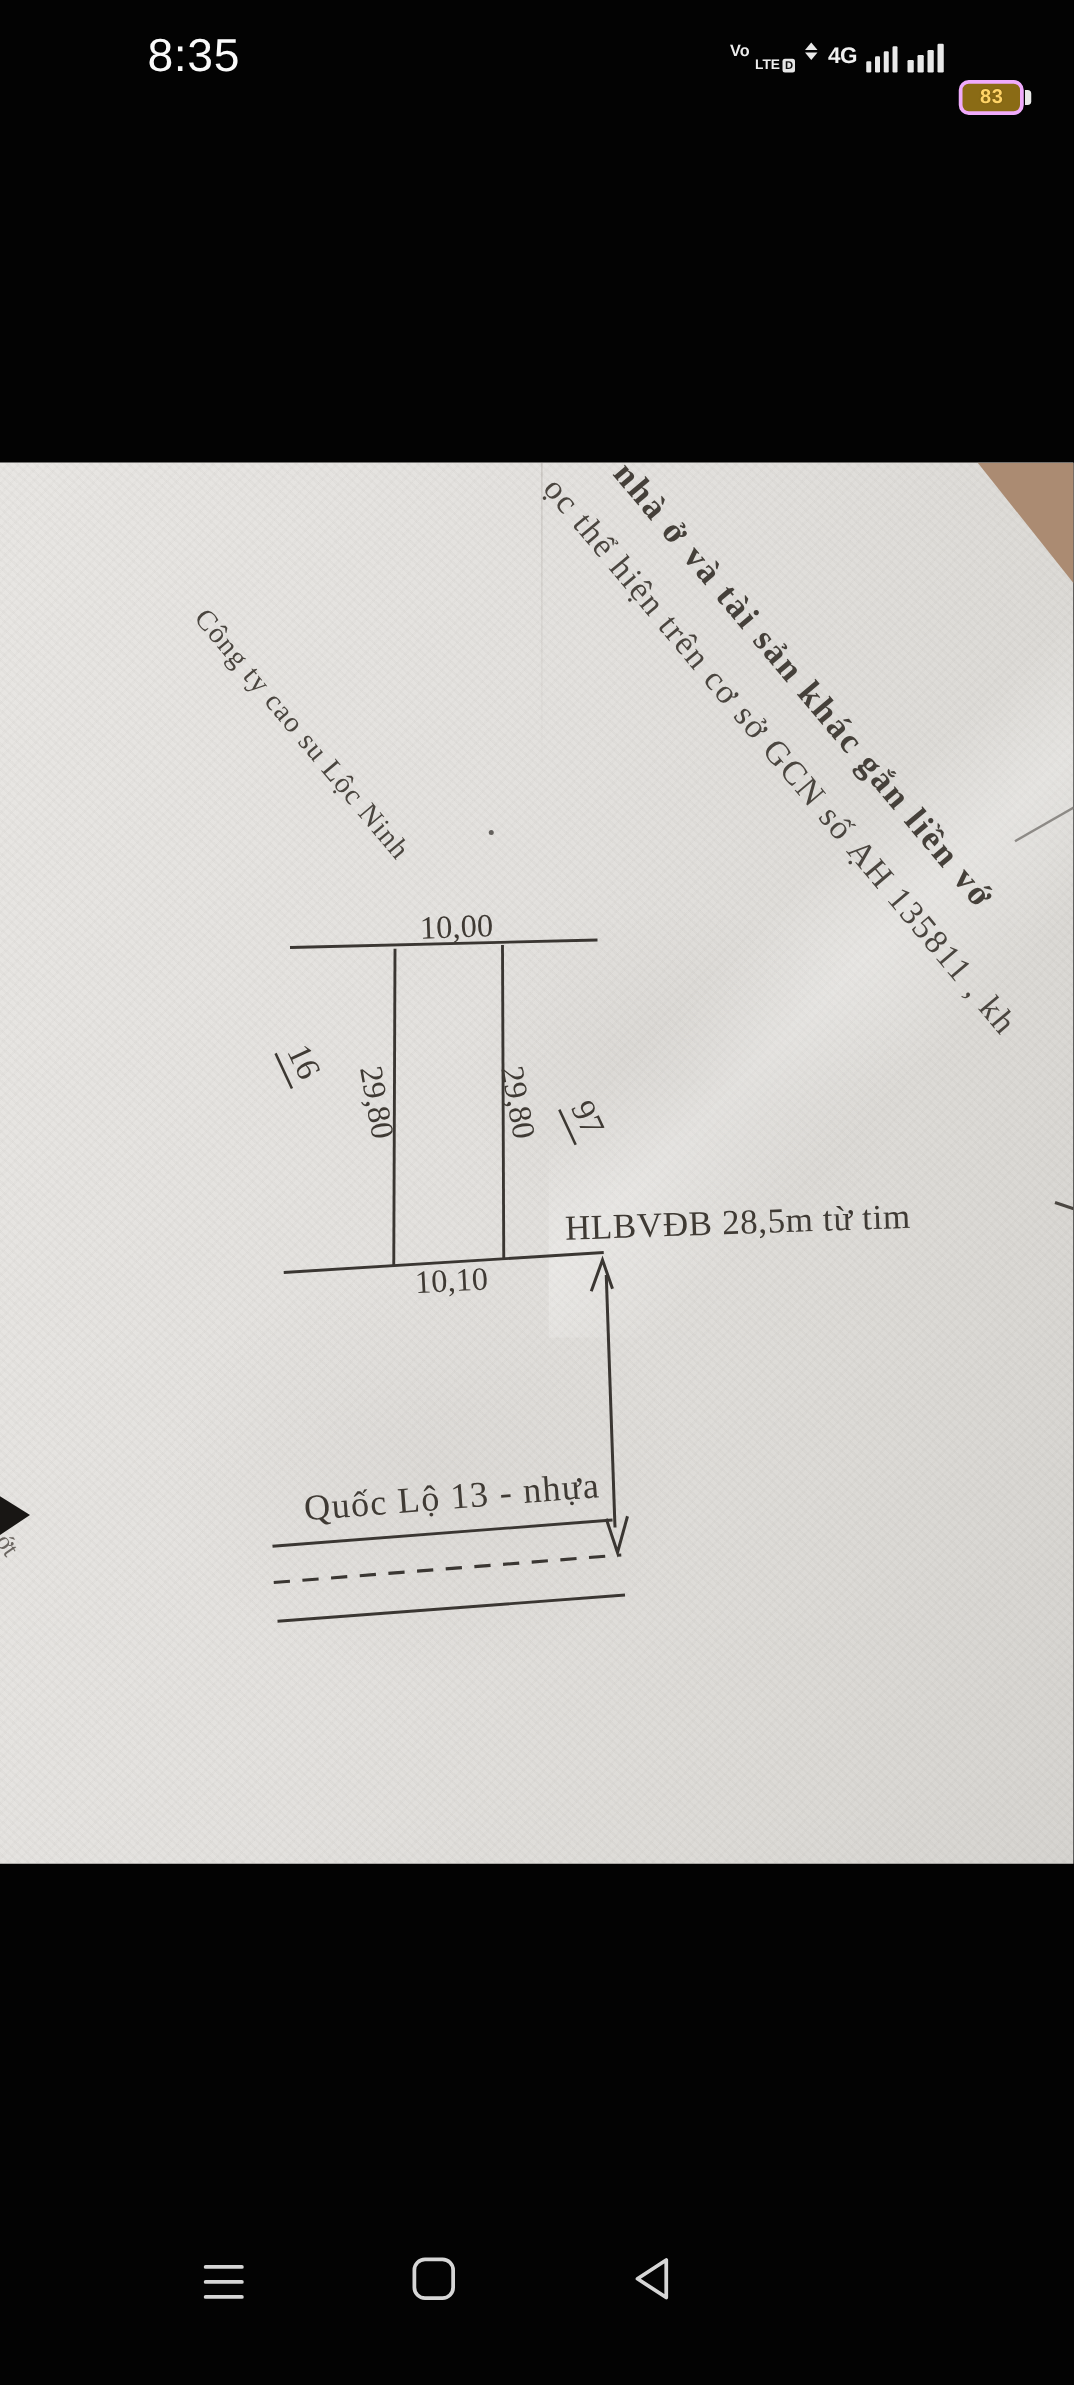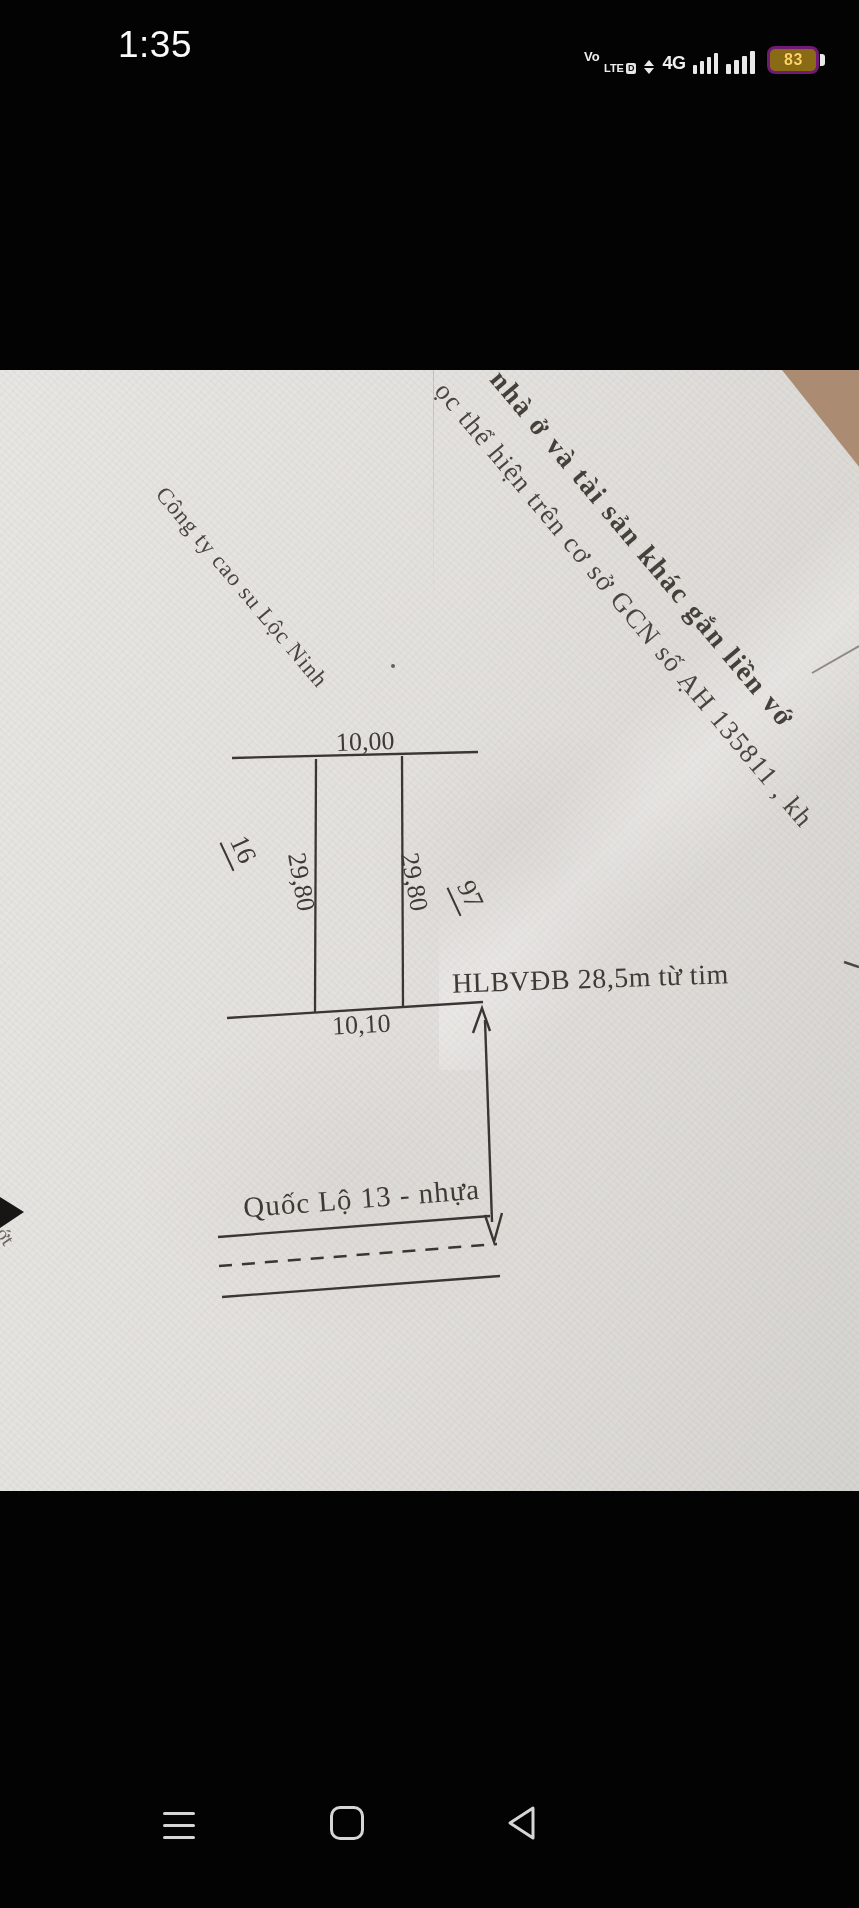--- a/index.html
+++ b/index.html
@@ -1,38 +1,38 @@
 <!DOCTYPE html>
 <html><head>
 <meta charset="utf-8">
 <style>
   html,body{margin:0;padding:0;background:#000;}
   .screen{position:relative;width:859px;height:1908px;background:#030303;overflow:hidden;
           font-family:"Liberation Sans",sans-serif;}
 
   
   .status-time{position:absolute;left:118px;top:24px;font-size:37px;color:#fafafa;letter-spacing:.5px;}
-  .status-right{position:absolute;left:584px;top:34px;height:40px;display:flex;align-items:flex-end;gap:8px;}
+  .status-right{position:absolute;left:584px;top:34px;height:40px;display:flex;align-items:flex-start;gap:8px;}
   .volte{display:flex;flex-direction:column;line-height:1;color:#ededed;font-weight:bold;}
   .volte .r1{font-size:13px;}
   .volte .r2{font-size:11px;display:flex;align-items:center;gap:2px;margin-left:20px;}
   .hd-box{display:inline-block;background:#e6e6e6;color:#111;border-radius:2px;font-size:9px;
           padding:0 2px;line-height:11px;font-weight:bold;}
   .updown{display:flex;flex-direction:column;align-items:center;gap:2px;}
   .tri-up{width:0;height:0;border-left:5px solid transparent;border-right:5px solid transparent;
           border-bottom:6px solid #e9e9e9;}
   .tri-dn{width:0;height:0;border-left:5px solid transparent;border-right:5px solid transparent;
           border-top:6px solid #e9e9e9;}
   .net-label{font-size:18px;font-weight:bold;color:#f0f0f0;letter-spacing:-.5px;}
   .sig{display:flex;align-items:flex-end;gap:3px;height:24px;}
   .sig i{display:block;background:#e9e9e9;border-radius:1px;}
   .sig.s1 i{width:4px;}
   .sig.s2 i{width:5px;}
-  .battery{position:relative;width:46px;height:22px;border:3px solid #701a75;border-radius:8px;
-           background:#8a6b15;display:flex;align-items:center;justify-content:center;margin-left:4px;}
+  .battery{position:relative;width:46px;height:22px;border:3px solid #f0abfc;border-radius:8px;
+           background:#8a6b15;display:flex;align-items:center;justify-content:center;margin-left:4px;margin-top:30px;}
   .bat-num{font-size:16px;font-weight:bold;color:#ffd466;letter-spacing:.5px;
            text-shadow:0 0 1px rgba(60,40,0,.6);}
   .bat-cap{position:absolute;right:-9px;top:5px;width:5px;height:12px;background:#e9e9e9;
            border-radius:0 3px 3px 0;}
 
   
   .photo{position:absolute;left:0;top:370px;width:859px;height:1121px;overflow:hidden;
          background:linear-gradient(105deg,#e8e6e3 0%,#e3e1de 45%,#dcdad6 78%,#d6d4d0 100%);}
   .photo .texture{position:absolute;inset:0;pointer-events:none;
       background:
@@ -76,21 +76,21 @@
   .nav-home{left:330px;top:1806px;width:34px;height:34px;border:3px solid #d6d6d6;border-radius:10px;
             box-sizing:border-box;}
   .nav-back{left:504px;top:1804px;width:34px;height:38px;}
 </style>
 </head>
 <body>
 
 <div class="screen">
 
   <div>
-    <span class="status-time">1:35</span>
+    <span class="status-time">8:35</span>
     <div class="status-right">
       <div class="volte">
         <span class="r1">Vo</span>
         <span class="r2">
           <span>LTE</span>
           <span class="hd-box">D</span>
         </span>
       </div>
       <div class="updown">
         <span class="tri-up"></span>

